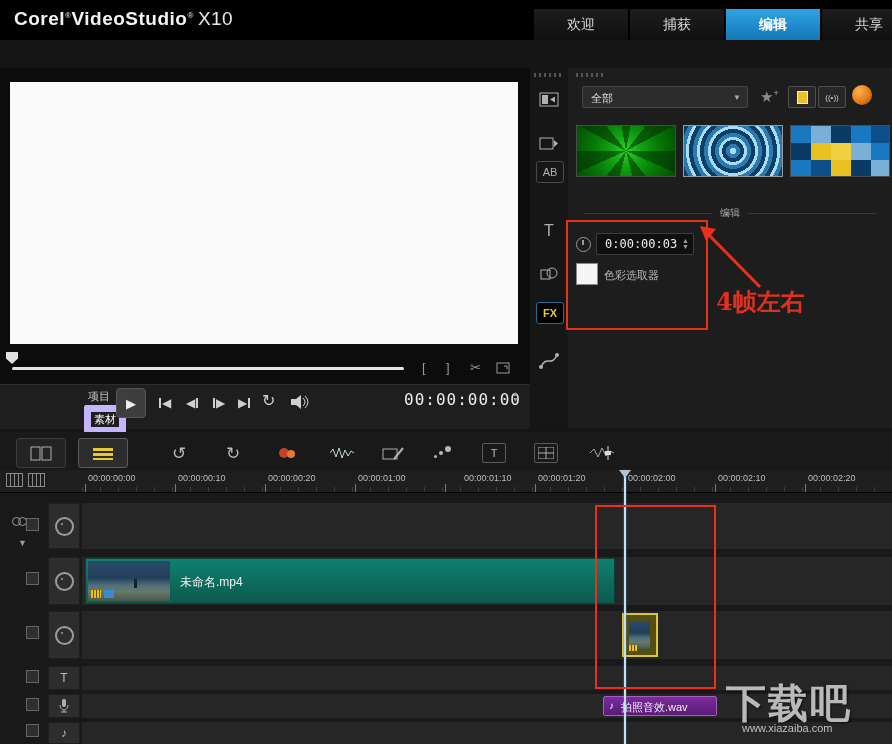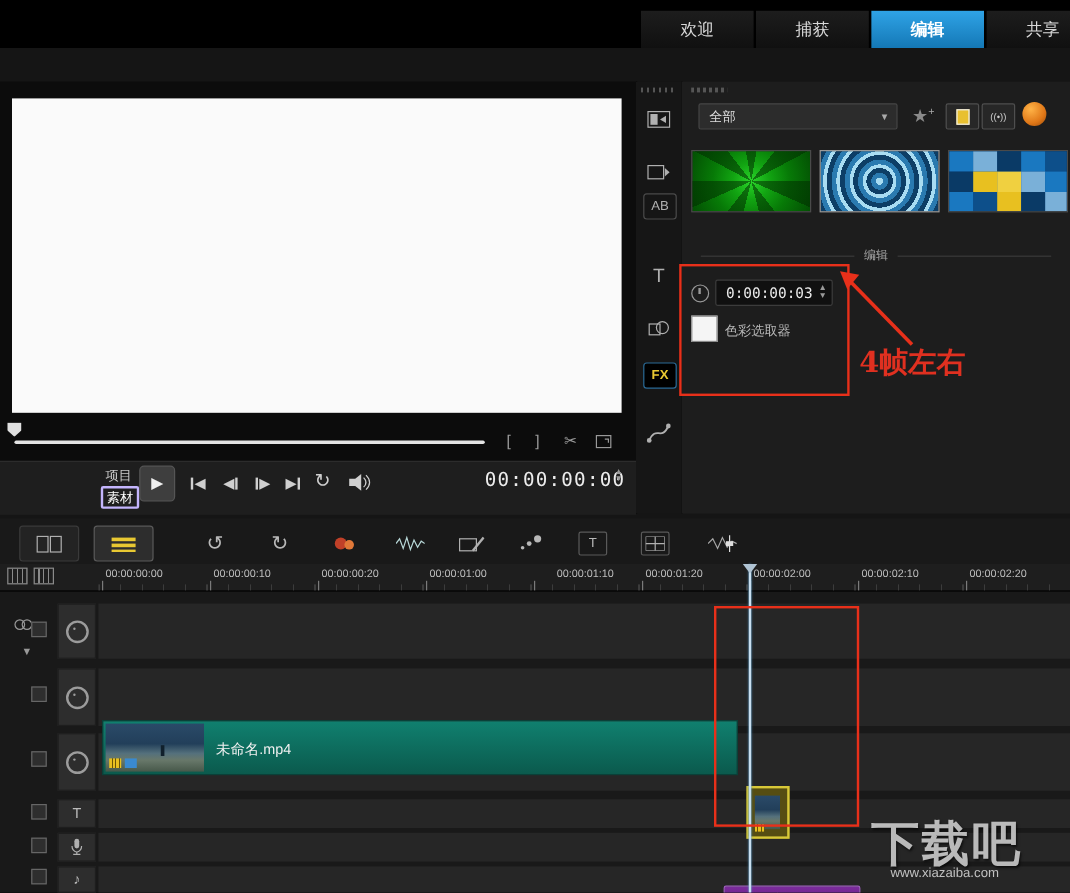--- a/index.html
+++ b/index.html
@@ -21,21 +21,21 @@
 
   
   .preview-panel{position:absolute;left:0;top:68px;width:530px;height:360px;background:#0c0c0c;border-right:1px solid #000;}
   .screen{position:absolute;left:10px;top:14px;width:508px;height:262px;background:#fafafa;}
   .trim-marker{position:absolute;left:6px;top:284px;width:12px;height:12px;background:#e0e0e0;
        clip-path:polygon(0 0,100% 0,100% 55%,50% 100%,0 55%);}
   .trim-bar{position:absolute;left:12px;top:299px;width:392px;height:3px;background:#e4e4e4;border-radius:2px;}
   .trim-ico{position:absolute;top:292px;font-size:13px;color:#9a9a9a;cursor:pointer;}
   .controls-bar{position:absolute;left:0;top:316px;width:530px;height:44px;background:#1e1e1e;border-top:1px solid #2c2c2c;}
   .mode-label{position:absolute;font-size:11px;color:#c8c8c8;}
-  .mode-label.sel{color:#fff;border:2px solid #c4b5fd;border-radius:2px;padding:0 3px;}
+  .mode-label.sel{color:#fff;border:7px solid #c4b5fd;border-radius:2px;padding:0 3px;}
   .play-btn{position:absolute;left:116px;top:320px;width:28px;height:28px;background:#3e3e3e;border:1px solid #555;
        border-radius:4px;color:#f0f0f0;font-size:13px;display:flex;align-items:center;justify-content:center;cursor:pointer;}
   .pbtn{position:absolute;top:327px;height:16px;display:flex;align-items:center;font-size:12px;color:#cfcfcf;cursor:pointer;}
   .vbar{display:inline-block;width:2px;height:10px;background:#cfcfcf;margin:0 1px;}
   .loop-btn{position:absolute;left:262px;top:323px;font-size:16px;color:#cfcfcf;cursor:pointer;}
   .spk{position:absolute;left:290px;top:326px;cursor:pointer;}
   .tc-main{position:absolute;left:404px;top:322px;font-family:"DejaVu Sans Mono",monospace;font-size:16px;
        letter-spacing:1px;color:#ececec;}
   .spin{position:absolute;display:flex;flex-direction:column;line-height:6px;font-size:7px;color:#9a9a9a;cursor:pointer;}
 
@@ -87,21 +87,21 @@
   .gut-film{position:absolute;top:3px;width:15px;height:12px;border:1px solid #8a8a8a;
        background:repeating-linear-gradient(to right,transparent 0 3px,#8a8a8a 3px 4px);cursor:pointer;}
   .track-row{position:absolute;left:82px;width:810px;background:#262626;}
   .track-head{position:absolute;left:48px;width:32px;background:#2d2d2d;border:1px solid #1e1e1e;box-sizing:border-box;
        display:flex;align-items:center;justify-content:center;cursor:pointer;}
   .reel{width:15px;height:15px;border:2px solid #9c9c9c;border-radius:50%;position:relative;}
   .reel::after{content:"";position:absolute;left:4.5px;top:4.5px;width:2px;height:2px;background:#9c9c9c;border-radius:50%;}
   .ribbon{position:absolute;left:26px;width:11px;height:11px;border:1px solid #666;background:#2e2e2e;cursor:pointer;}
   .chain i{display:inline-block;width:7px;height:7px;border:1px solid #999;border-radius:50%;margin-right:-3px;}
   .chev{position:absolute;left:18px;font-size:9px;color:#999;cursor:pointer;}
-  .clip{position:absolute;box-sizing:border-box;cursor:pointer;margin-top:42px;}
+  .clip{position:absolute;box-sizing:border-box;cursor:pointer;}
   .clip.teal{background:linear-gradient(#10806f,#0b5a4d);border:1px solid #0a4038;}
   .clip-thumb{position:absolute;top:2px;bottom:2px;
        background:linear-gradient(180deg,#2a4a68 0%,#223f5a 42%,#54707c 62%,#68786a 76%,#47584a 100%);}
   .badge{position:absolute;width:10px;height:8px;}
   .badge.yellow{background:repeating-linear-gradient(to right,#e8c020 0 2px,#6a5408 2px 3px);}
   .badge.blue{background:#3a8ad0;}
   .clip-label{position:absolute;font-size:12px;color:#f0f0f0;white-space:nowrap;}
   .clip.overlay-y{background:#564d12;border:2px solid #d8c838;}
   .clip.audio{background:linear-gradient(#7c2c9c,#5a1a78);border:1px solid #a060c0;border-radius:2px;color:#fff;}
   .playhead{position:absolute;left:624px;top:38px;width:2px;height:274px;background:#c8dff0;box-shadow:0 0 2px #4a90c0;cursor:ew-resize;z-index:40;}
@@ -116,20 +116,23 @@
   .wm-title{position:absolute;left:726px;top:676px;font-size:40px;font-weight:bold;letter-spacing:2px;
        color:rgba(215,215,215,.85);text-shadow:1px 1px 2px rgba(0,0,0,.6);z-index:60;}
   .wm-url{position:absolute;left:742px;top:722px;font-size:11px;color:rgba(210,210,210,.9);z-index:60;}
 </style>
 </head>
 <body>
 
 <div class="app">
 
   <div class="header">
+    <div class="logo">
+      <span>Corel</span><sup>®</sup><span>VideoStudio</span><sup>®</sup><span class="ver">X10</span>
+    </div>
     <div class="tab" style="left:629px;">捕获</div>
     <div class="tab" style="left:533px;">欢迎</div>
     <div class="tab active" style="left:725px;">编辑</div>
     <div class="tab" style="left:821px;">共享</div>
   </div>
 
 
   <div class="preview-panel">
     <div class="screen"></div>
     <div class="trim-marker"></div>

